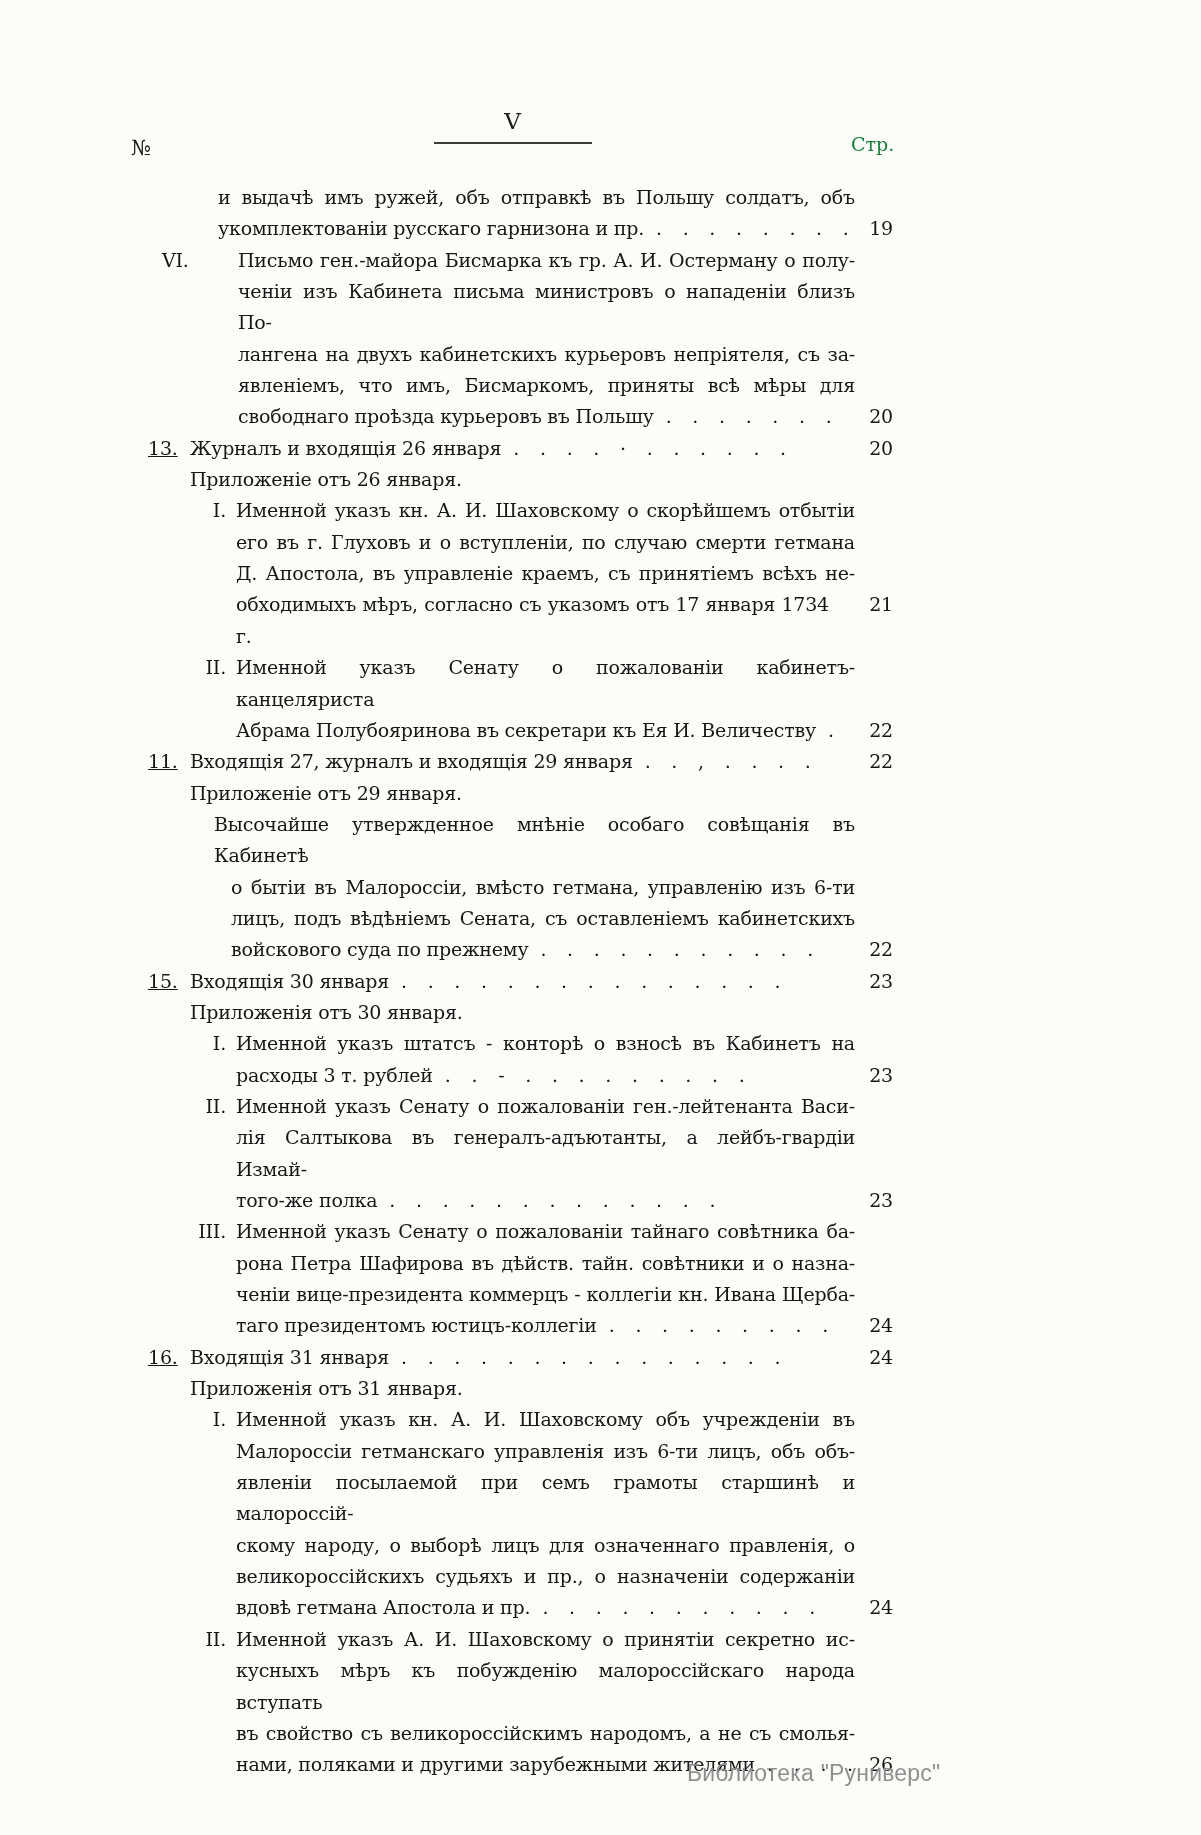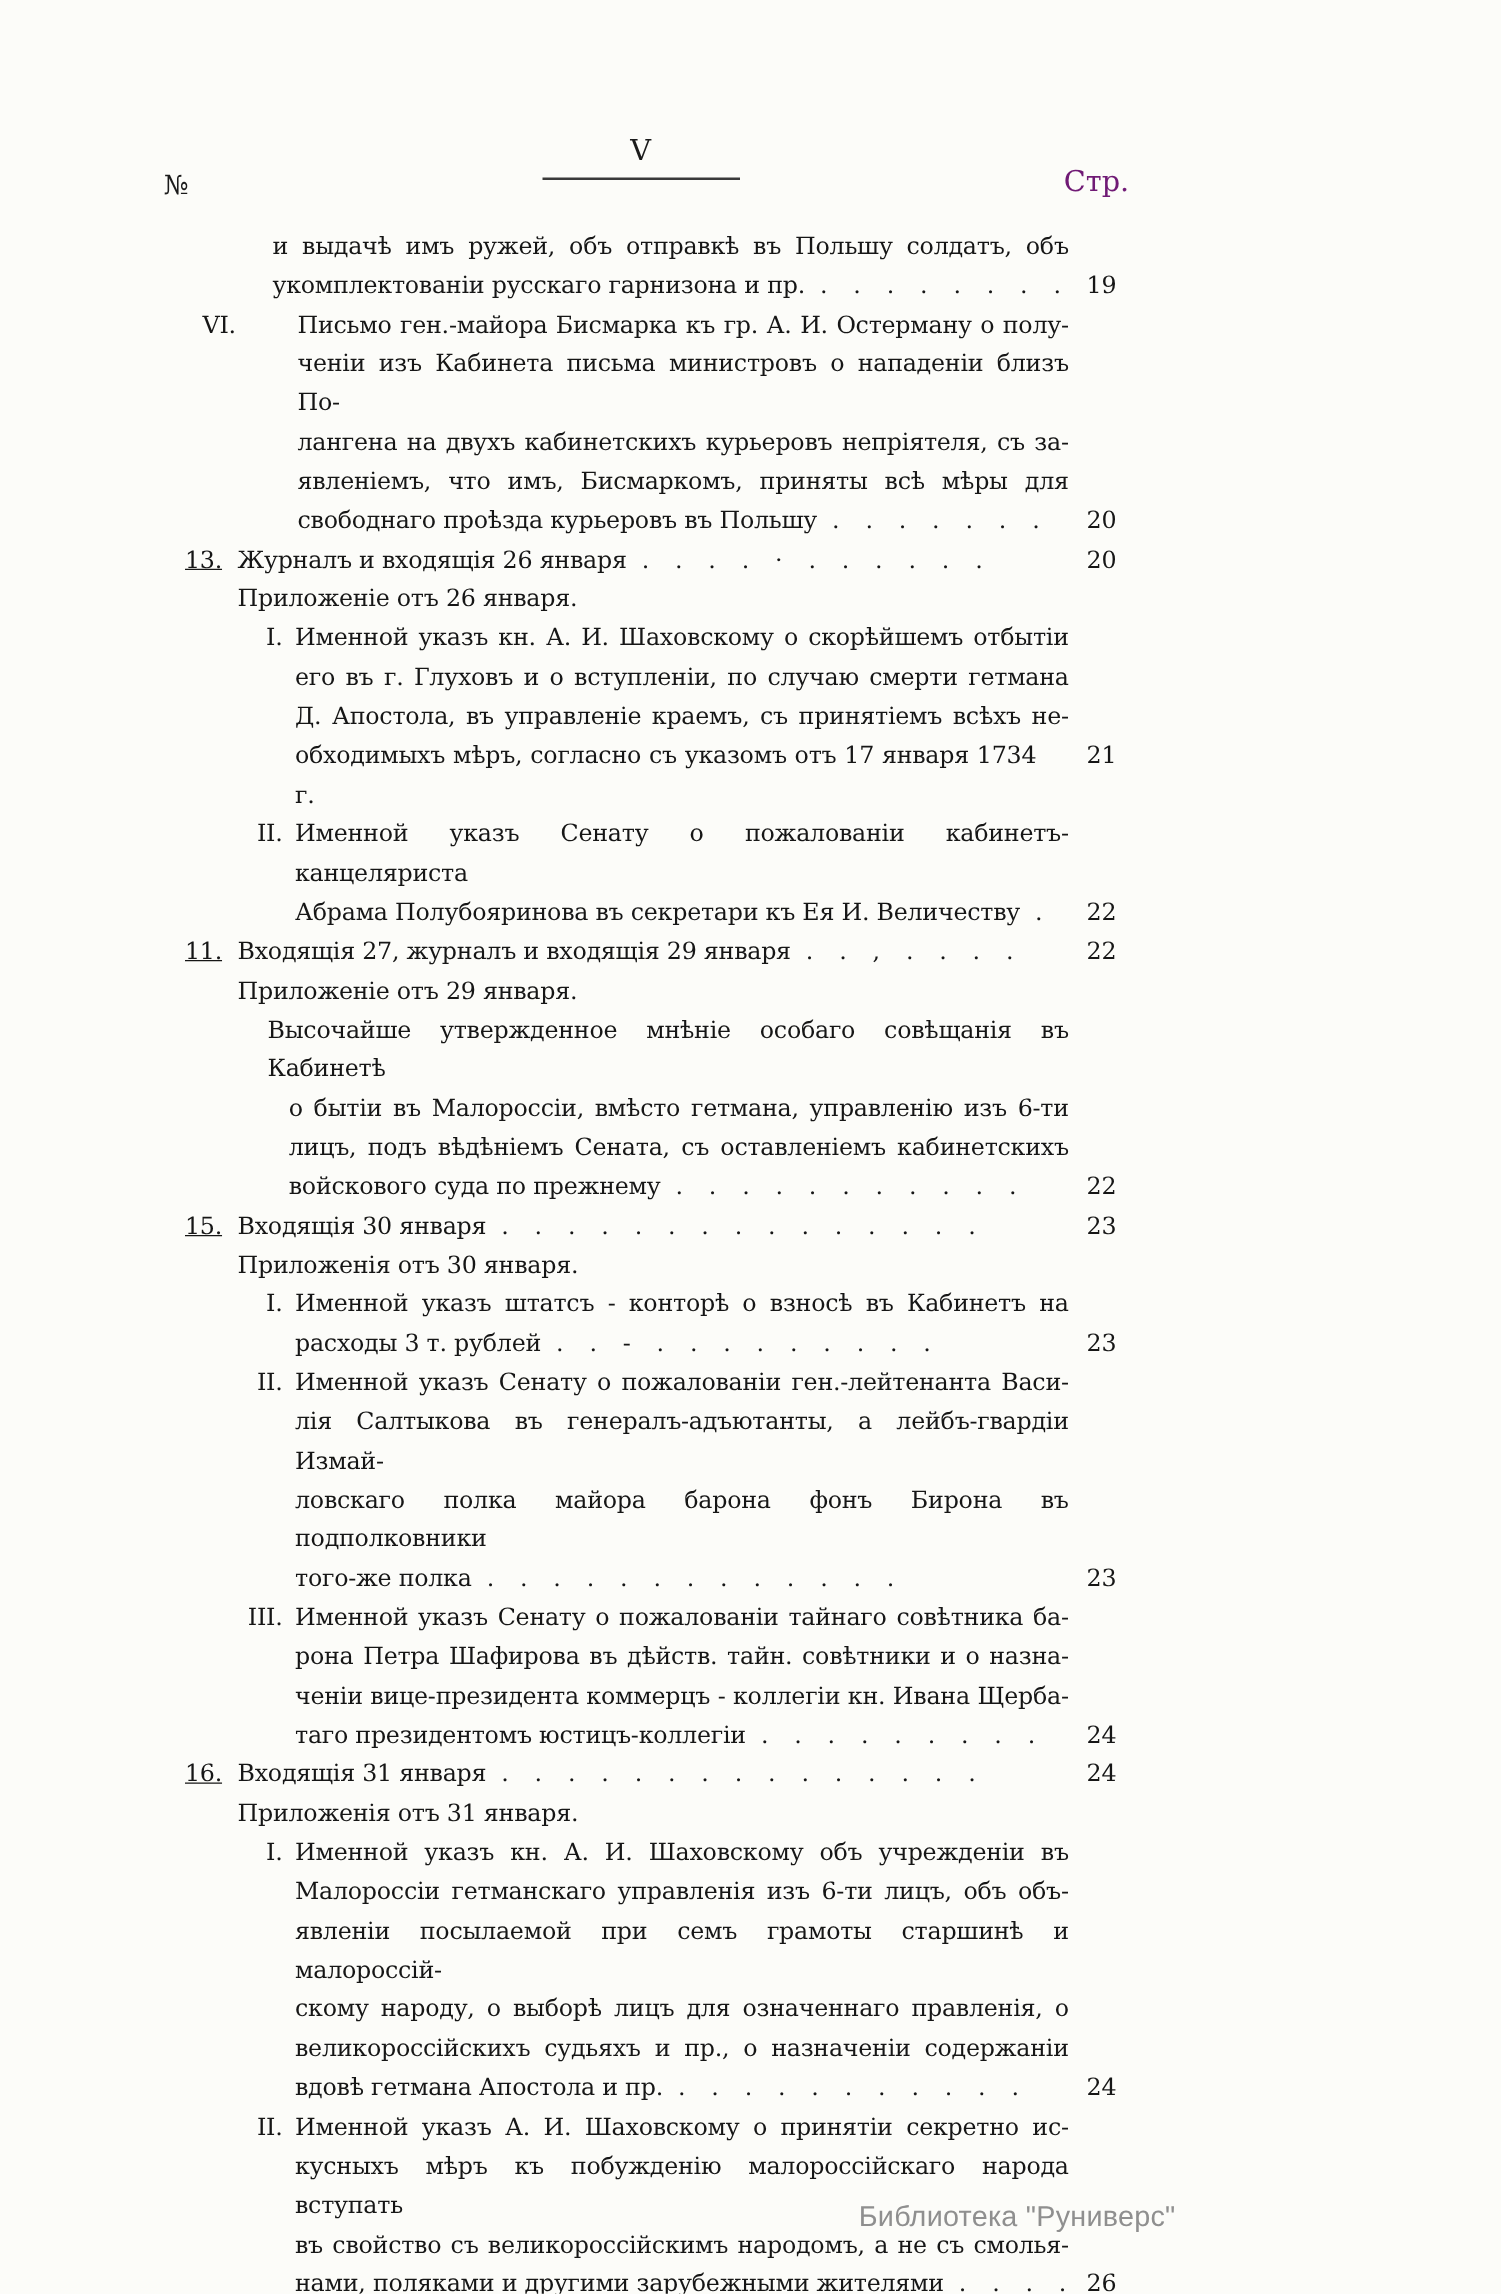--- a/index.html
+++ b/index.html
@@ -19,21 +19,21 @@
     padding-bottom:9px;
     border-bottom:2px solid #3a3a3a;
     letter-spacing:1px;
   }
   .no-label {
     position:absolute; left:131px; top:136px;
     font-size:21px; color:#1b1b1b;
   }
   .str-label {
     position:absolute; left:851px; top:133px;
-    font-size:23px; color:#701a75;
+    font-size:19px; color:#15803d;
   }
   
   .content {
     position:absolute; left:0; top:182px; width:1201px;
     font-size:19px; line-height:31.35px;
     color:#161616;
     letter-spacing:-0.2px;
   }
   .entry { position:relative; }
   .label { position:absolute; top:0; line-height:31.35px; }
@@ -171,21 +171,20 @@
         <span class="ttext">расходы 3 т. рублей</span>
         <span class="dots">. . - . . . . . . . . .</span>
         <span class="sp"></span>
         <span class="pg">23</span>
       </div>
     </div>
     <div class="entry e-roman">
       <span class="label">II.</span>
       <div class="bline jline first">Именной указъ Сенату о пожалованіи ген.-лейтенанта Васи-</div>
       <div class="bline jline">лія Салтыкова въ генералъ-адъютанты, а лейбъ-гвардіи Измай-</div>
-      <div class="bline jline">ловскаго полка майора барона фонъ Бирона въ подполковники</div>
       <div class="bline tline">
         <span class="ttext">того-же полка</span>
         <span class="dots">. . . . . . . . . . . . .</span>
         <span class="sp"></span>
         <span class="pg">23</span>
       </div>
     </div>
     <div class="entry e-roman">
       <span class="label">III.</span>
       <div class="bline jline first">Именной указъ Сенату о пожалованіи тайнаго совѣтника ба-</div>

